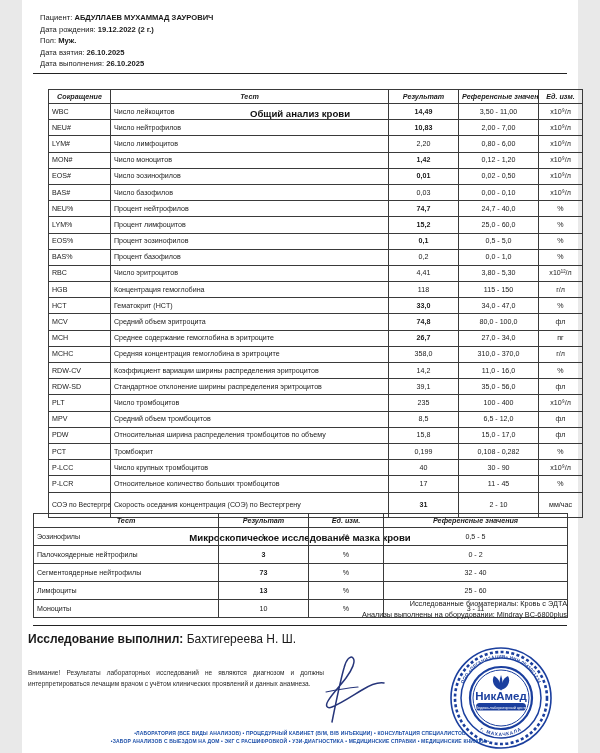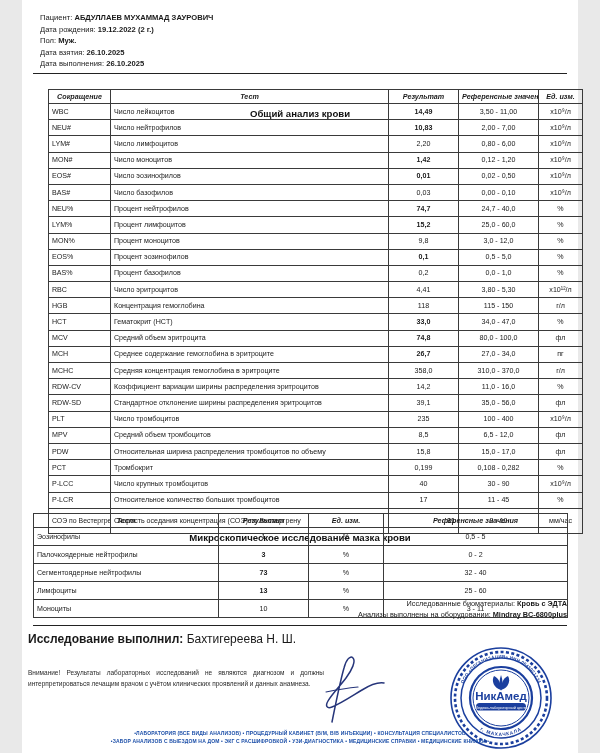--- a/index.html
+++ b/index.html
@@ -99,21 +99,21 @@
 
   
   .biolines {
     position: absolute;
     right: 33px;
     text-align: right;
     font-size: 7.3px;
     line-height: 11px;
     color: #1a1a1a;
   }
-  .biolines b { font-weight: bold; }
+  .biolines b { font-weight: normal; }
 
   
   .performer {
     position: absolute;
     left: 28px;
     font-size: 12px;
     color: #1a1a1a;
   }
   .performer .k { font-weight: bold; }
   .warning {
@@ -261,27 +261,20 @@
           <td class="c">%</td>
         </tr>
         <tr>
           <td class="l">LYM%</td>
           <td class="l">Процент лимфоцитов</td>
           <td class="c b">15,2</td>
           <td class="c">25,0 - 60,0</td>
           <td class="c">%</td>
         </tr>
         <tr>
-          <td class="l">MON%</td>
-          <td class="l">Процент моноцитов</td>
-          <td class="c">9,8</td>
-          <td class="c">3,0 - 12,0</td>
-          <td class="c">%</td>
-        </tr>
-        <tr>
           <td class="l">EOS%</td>
           <td class="l">Процент эозинофилов</td>
           <td class="c b">0,1</td>
           <td class="c">0,5 - 5,0</td>
           <td class="c">%</td>
         </tr>
         <tr>
           <td class="l">BAS%</td>
           <td class="l">Процент базофилов</td>
           <td class="c">0,2</td>
@@ -382,21 +375,21 @@
         <tr>
           <td class="l">P-LCR</td>
           <td class="l">Относительное количество больших тромбоцитов</td>
           <td class="c">17</td>
           <td class="c">11 - 45</td>
           <td class="c">%</td>
         </tr>
         <tr>
           <td class="l wrap2" style="height: 24px;">СОЭ по Вестергрену</td>
           <td class="l" style="height: 24px;">Скорость оседания концентрация (СОЭ) по Вестергрену</td>
-          <td class="c b" style="height: 24px; text-align: right;">31</td>
+          <td class="c b" style="height: 24px;">31</td>
           <td class="c" style="height: 24px;">2 - 10</td>
           <td class="c" style="height: 24px;">мм/час</td>
         </tr>
       </tbody>
   </table>
 
   <div class="sect-title" style="top:500px">Микроскопическое исследование мазка крови</div>
 
   <table class="rep" id="smear-table" style="left:33px; top:513px; width:534px;">
     <colgroup>

